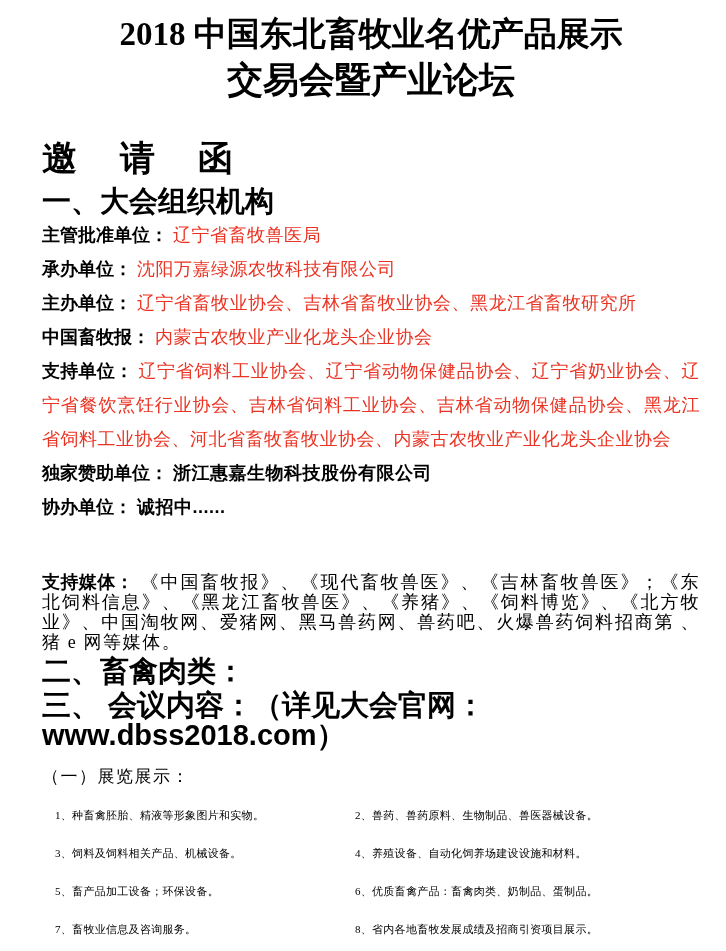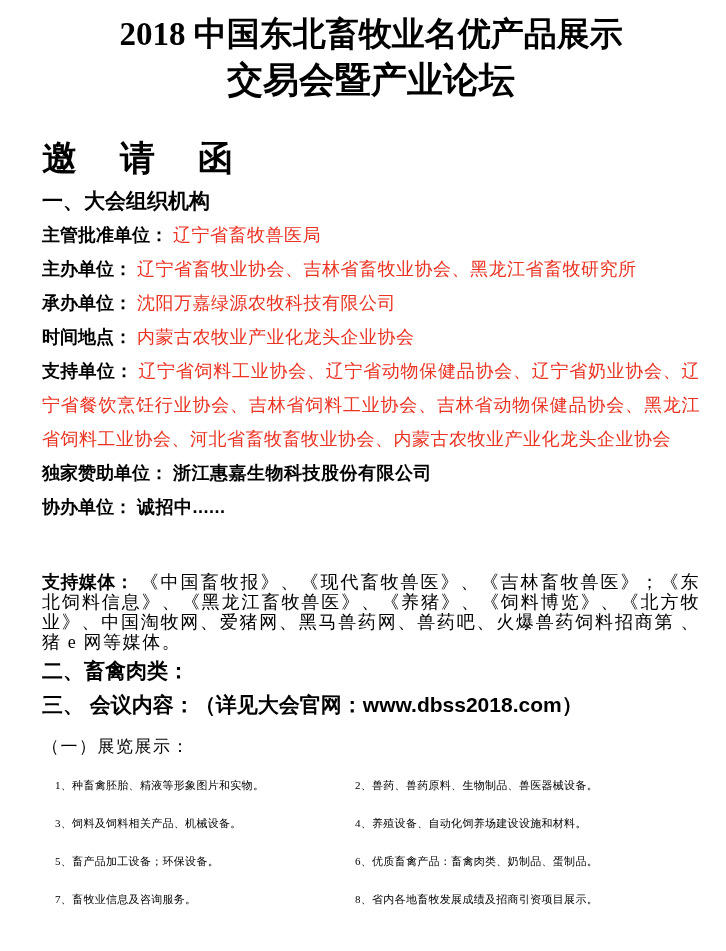--- a/index.html
+++ b/index.html
@@ -19,21 +19,21 @@
   .invitation {
     text-align: left; font-weight: bold;
     font-size: 35px; line-height: 46px;
     letter-spacing: 4px;
     margin-top: 32px; margin-bottom: 4px;
   }
 
   
   .sec-heading {
     font-family: "Liberation Sans", sans-serif;
-    font-weight: bold; font-size: 21px; line-height: 30px;
+    font-weight: bold; font-size: 29px; line-height: 30px;
     margin: 4px 0 2px 0;
   }
 
   
   .entry {
     font-size: 18px; line-height: 34px;
     margin: 0; text-align: justify;
     letter-spacing: 0.5px;
   }
   .entry-label {
@@ -76,31 +76,31 @@
   <div class="invitation">邀　请　函</div>
 
   <h2 class="sec-heading">一、大会组织机构</h2>
 
   <p class="entry">
     <span class="entry-label">主管批准单位：</span>
     <span class="red-value">辽宁省畜牧兽医局</span>
   </p>
 
   <p class="entry">
+    <span class="entry-label">承办单位：</span>
+    <span class="red-value">沈阳万嘉绿源农牧科技有限公司</span>
+  </p>
+
+  <p class="entry">
     <span class="entry-label">主办单位：</span>
     <span class="red-value">辽宁省畜牧业协会、吉林省畜牧业协会、黑龙江省畜牧研究所</span>
   </p>
 
   <p class="entry">
-    <span class="entry-label">承办单位：</span>
-    <span class="red-value">沈阳万嘉绿源农牧科技有限公司</span>
-  </p>
-
-  <p class="entry">
-    <span class="entry-label">时间地点：</span>
+    <span class="entry-label">中国畜牧报：</span>
     <span class="red-value"> 内蒙古农牧业产业化龙头企业协会</span>
   </p>
 
   <p class="entry">
     <span class="entry-label">支持单位：</span>
     <span class="red-value">辽宁省饲料工业协会、辽宁省动物保健品协会、辽宁省奶业协会、辽宁省餐饮烹饪行业协会、吉林省饲料工业协会、吉林省动物保健品协会、黑龙江省饲料工业协会、河北省畜牧畜牧业协会、内蒙古农牧业产业化龙头企业协会</span>
   </p>
 
   <p class="entry">
     <span class="entry-label">独家赞助单位：</span>

